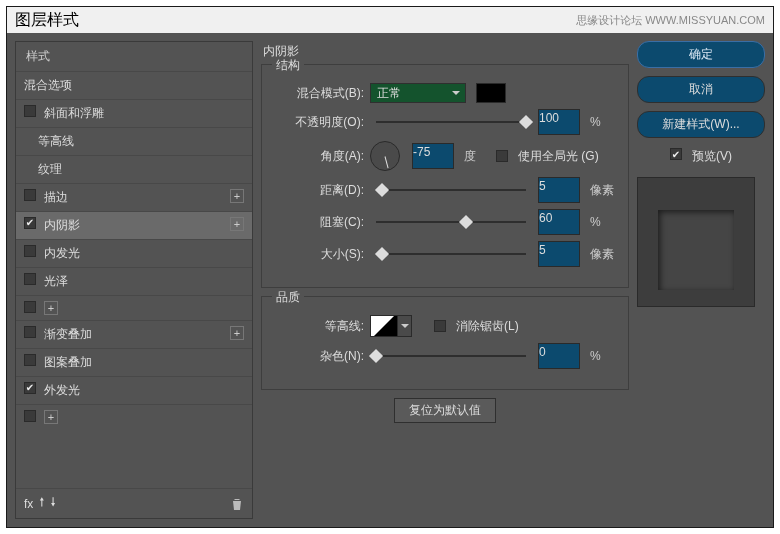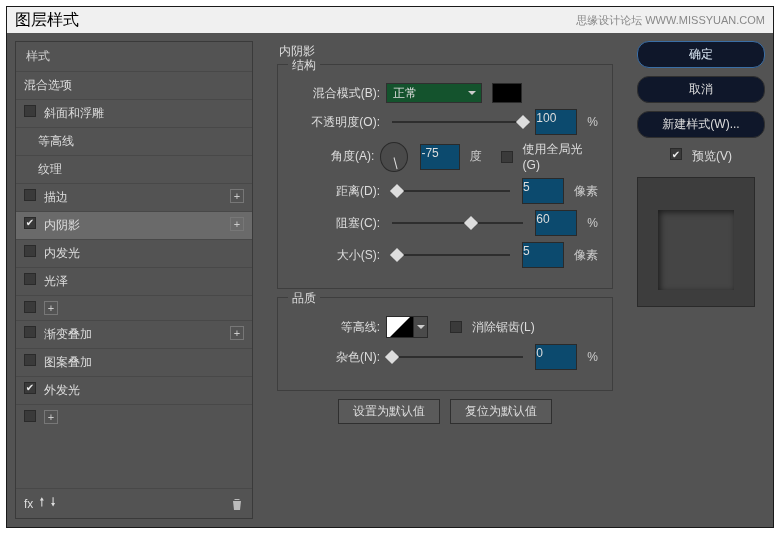--- a/index.html
+++ b/index.html
@@ -1,21 +1,21 @@
 <!DOCTYPE html>
 <html><head>
 <meta charset="utf-8">
 <style>
 *{box-sizing:border-box;margin:0;padding:0;font-family:"Microsoft YaHei",Arial,sans-serif;font-size:12px;color:#ddd}
 body{background:#fff;width:780px;height:534px;overflow:hidden}
 .dialog{position:absolute;left:6px;top:6px;width:768px;height:522px;background:#535353;border:1px solid #1a1a1a}
 .titlebar{height:26px;background:#f0f0f0;display:flex;align-items:center;padding:0 8px;justify-content:space-between}
 .titlebar .title{color:#000;font-size:16px}
 .titlebar .watermark{color:#888;font-size:11px}
-.body{position:absolute;top:26px;left:0;right:0;bottom:0;background:#535353;display:flex;padding:8px;gap:24px}
+.body{position:absolute;top:26px;left:0;right:0;bottom:0;background:#535353;display:flex;padding:8px;gap:8px}
 .sidebar{width:238px;background:#535353;border:1px solid #3a3a3a;display:flex;flex-direction:column}
 .sidebar-head{padding:6px 10px;color:#ccc}
 .sidebar-item{display:flex;padding:5px 8px;border-top:1px solid #484848;position:relative;cursor:default}
 .sidebar-item.selected{background:#6a6a6a}
 .sidebar-item .cb{width:12px;height:12px;border:1px solid #2a2a2a;background:#3a3a3a;margin-right:8px;display:inline-flex;align-items:center;justify-content:center}
 .sidebar-item .cb.checked::after{content:"✔";color:#eee;font-size:10px;line-height:1}
 .sidebar-item .label{flex:1}
 .sidebar-item.indent .label{margin-left:14px}
 .sidebar-item .plus{width:14px;height:14px;border:1px solid #777;color:#ccc;display:flex;align-items:center;justify-content:center;font-size:11px}
 .sidebar-foot{margin-top:auto;border-top:1px solid #484848;padding:4px 8px;display:flex;align-items:center;gap:6px;color:#bbb}
@@ -39,21 +39,21 @@
 .angle::after{content:"";position:absolute;left:50%;top:50%;width:12px;height:1px;background:#ddd;transform-origin:left;transform:rotate(75deg)}
 .cb2{width:12px;height:12px;border:1px solid #2a2a2a;background:#3a3a3a;display:inline-flex;align-items:center;justify-content:center;margin-right:4px}
 .cb2.checked::after{content:"✔";color:#eee;font-size:10px}
 .contour{width:28px;height:22px;background:linear-gradient(135deg,#fff 0%,#fff 49%,#000 51%,#000 100%);border:1px solid #2a2a2a;position:relative}
 .contour-wrap{display:flex;align-items:center}
 .contour-dd{width:14px;height:22px;background:#4a4a4a;border:1px solid #2a2a2a;border-left:none;display:flex;align-items:center;justify-content:center}
 .contour-dd::after{content:"";border:4px solid transparent;border-top-color:#ccc;margin-top:4px}
 .btn{background:#5a5a5a;border:1px solid #2f2f2f;padding:3px 14px;color:#ddd;cursor:default}
 .btnrow{display:flex;gap:10px;justify-content:center;margin-top:8px}
 .right{width:128px;display:flex;flex-direction:column;gap:8px;align-items:stretch}
-.rbtn{border:1px solid #2f2f2f;border-radius:12px;padding:4px 0;text-align:center;background:#0f172a}
+.rbtn{border:1px solid #2f2f2f;border-radius:12px;padding:4px 0;text-align:center;background:#0c4a6e}
 .rbtn.primary{border:1px solid #3a6ea5;color:#dbe8f5}
 .preview-row{display:flex;align-items:flex-start;justify-content:center;gap:6px;margin-top:2px}
 .preview-box{width:118px;height:130px;background:#3d3d3d;border:1px solid #2a2a2a;margin-top:4px;position:relative}
 .preview-box::after{content:"";position:absolute;left:20px;right:20px;top:32px;bottom:16px;background:#454545;box-shadow:inset 2px 2px 6px rgba(0,0,0,.6)}
 svg{display:block}
 </style>
 </head>
 <body>
 
 <div class="dialog">
@@ -216,21 +216,20 @@
           <div class="slider">
               <div class="track"></div>
               <div class="thumb" style="left:0%"></div>
             </div>
           <div class="numbox">0</div>
           <span class="unit">%</span>
         </div>
       </div>
 
       <div class="btnrow">
-        <div class="btn">设置为默认值</div>
         <div class="btn">复位为默认值</div>
       </div>
     </div>
 
     <div class="right">
       <div class="rbtn primary">确定</div>
       <div class="rbtn">取消</div>
       <div class="rbtn">新建样式(W)...</div>
       <div class="preview-row">
         <span class="cb2 checked"></span>

